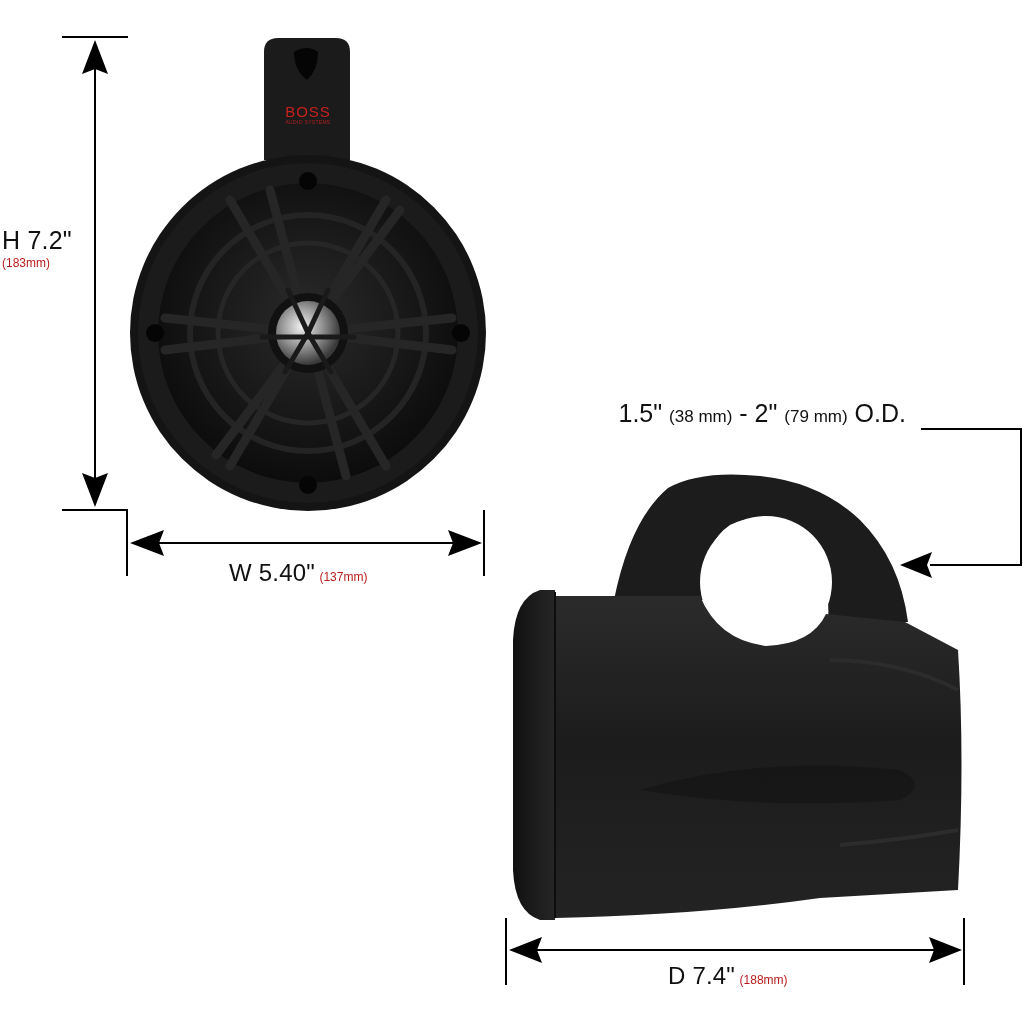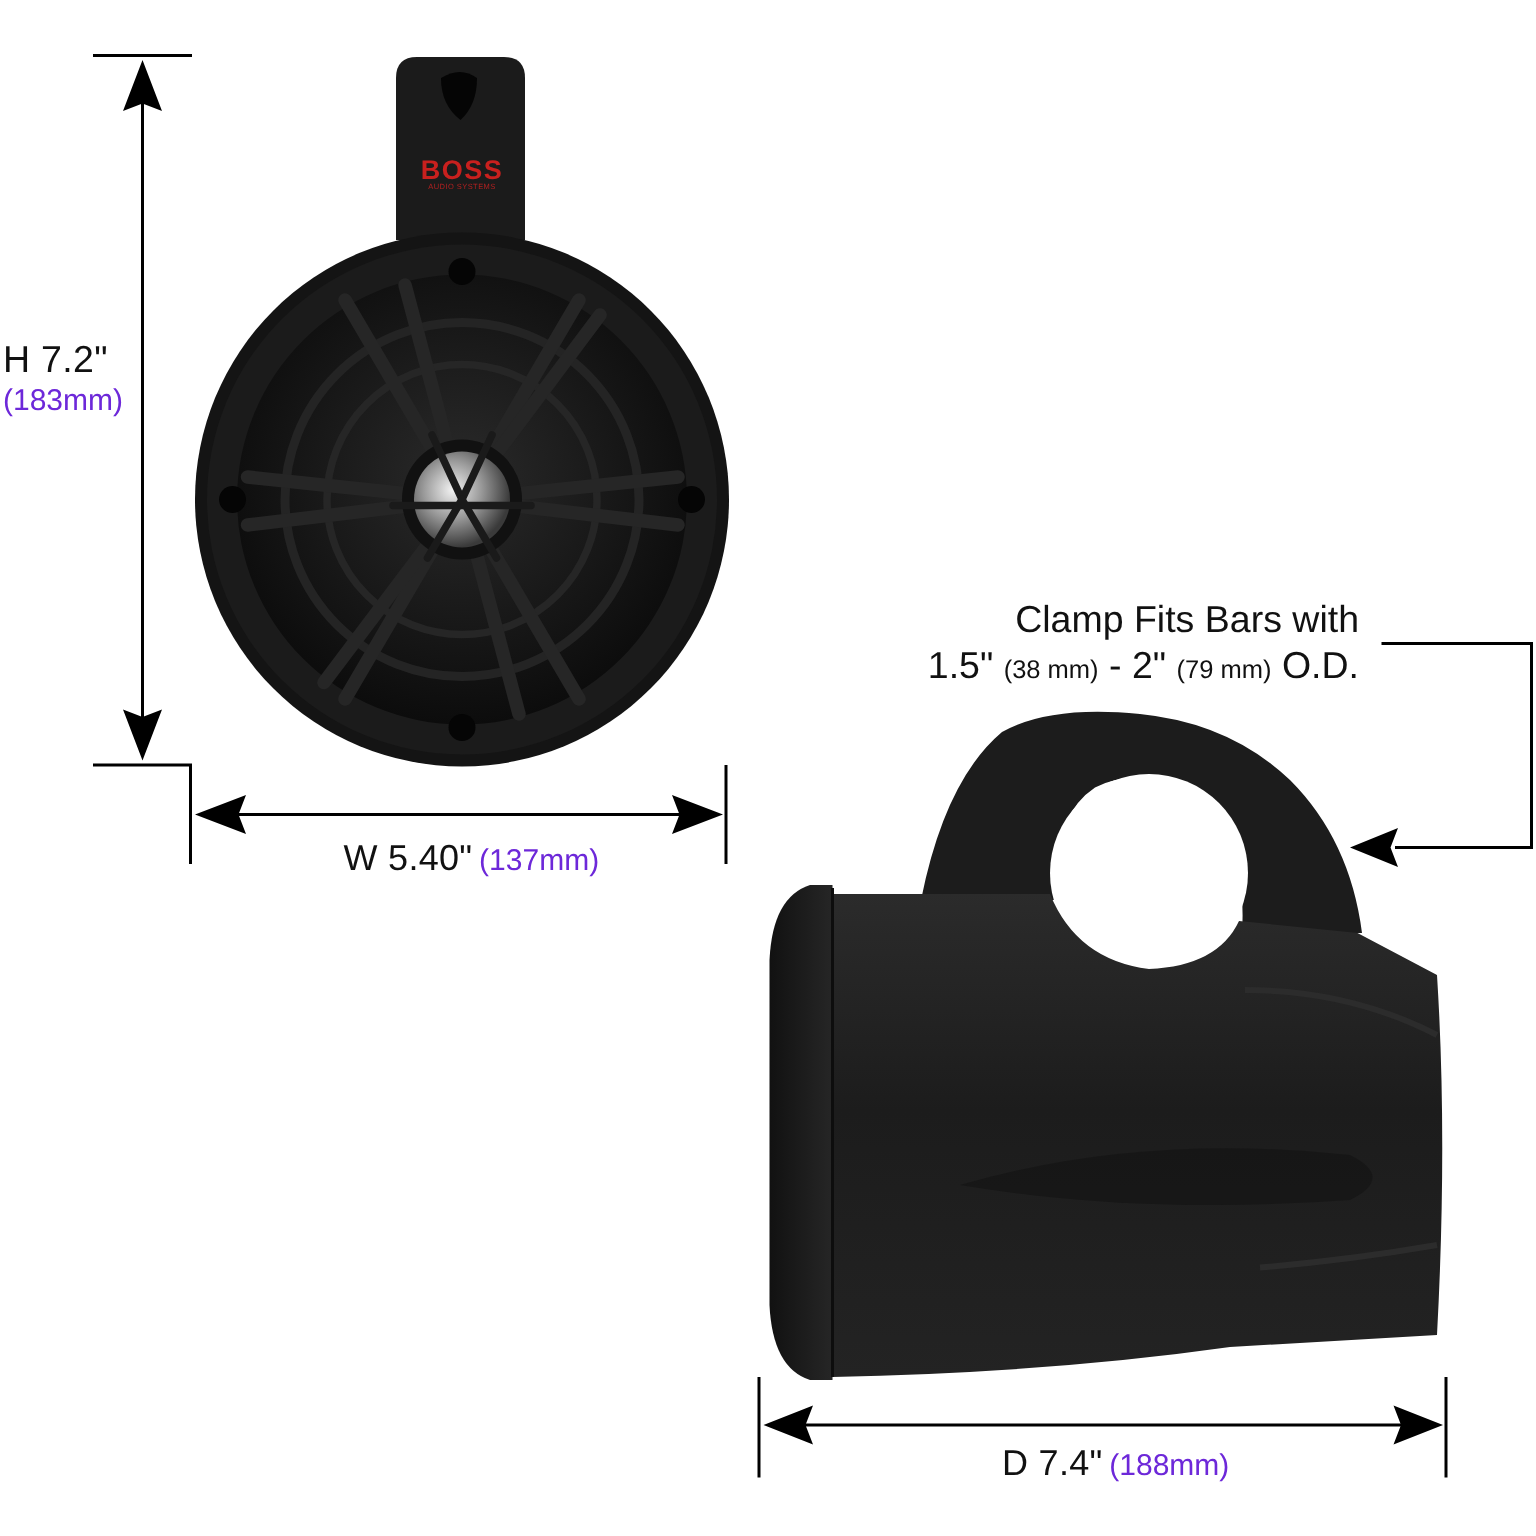--- a/index.html
+++ b/index.html
@@ -1,19 +1,19 @@
 <!DOCTYPE html>
 <html><head>
   <meta charset="utf-8">
   <style>
     html, body { margin: 0; padding: 0; background: #ffffff; }
     body { width: 1024px; height: 1024px; position: relative; overflow: hidden; font-family: "Liberation Sans", sans-serif; color: #111; }
     .abs { position: absolute; }
     .dim-main { font-size: 24px; font-weight: normal; letter-spacing: 0.2px; color: #111; }
-    .dim-sub { font-size: 20px; color: #6d28d9; }
+    .dim-sub { font-size: 12px; color: #b91c1c; }
     svg { position: absolute; left: 0; top: 0; }
     .label-h { left: 2px; top: 228px; line-height: 1; }
     .label-h .dim-main { display: block; font-size: 25px; }
     .label-h .dim-sub { display: block; margin-top: 4px; }
     .label-w { left: 229px; top: 559px; white-space: nowrap; }
     .label-d { left: 668px; top: 962px; white-space: nowrap; }
     .clamp { right: 118px; top: 398px; text-align: right; line-height: 1.25; }
     .clamp .l1 { font-size: 25px; display: block; }
     .clamp .l2 { font-size: 25px; display: block; white-space: nowrap; }
     .clamp .small { font-size: 17px; }
@@ -126,41 +126,40 @@
     <path d="M555,590 L540,590 Q515,598 513,640 L513,870 Q515,912 540,920 L555,920 Z" fill="url(#capGrad)"></path>
     <line x1="555" y1="592" x2="555" y2="918" stroke="#0d0d0d" stroke-width="2"></line>
 
     <path d="M640,790 Q760,755 900,770 Q930,785 900,800 Q760,810 640,790 Z" fill="#151515" opacity="0.8"></path>
     <path d="M830,660 Q900,660 958,690" stroke="#2c2c2c" stroke-width="4" fill="none"></path>
     <path d="M840,845 Q900,840 958,830" stroke="#2c2c2c" stroke-width="4" fill="none"></path>
   </g>
 </svg>
 
 <div class="abs" style="left:274px; top:104px; width:68px; text-align:center; line-height:1;">
-  <div style="color:#c8201e; font-weight:bold; font-size:18px; letter-spacing:1px;">BOSS</div>
+  <div style="color:#c8201e; font-weight:normal; font-size:15px; letter-spacing:1px;">BOSS</div>
   <div style="color:#b22020; font-size:5px; letter-spacing:0.3px; margin-top:1px;">AUDIO SYSTEMS</div>
 </div>
 
 <div class="abs label-h">
   <span class="dim-main">H 7.2"</span>
   <span class="dim-sub">(183mm)</span>
 </div>
 
 <div class="abs label-w">
   <span class="dim-main">W 5.40"</span>
   <span class="dim-sub">(137mm)</span>
 </div>
 
 <div class="abs label-d">
   <span class="dim-main">D 7.4"</span>
   <span class="dim-sub">(188mm)</span>
 </div>
 
 <div class="abs clamp">
-  <span class="l1">Clamp Fits Bars with</span>
   <span class="l2">
     <span>1.5"</span>
     <span class="small">(38 mm)</span>
     <span>- 2"</span>
     <span class="small">(79 mm)</span>
     <span>O.D.</span>
   </span>
 </div>
 
 </body></html>

